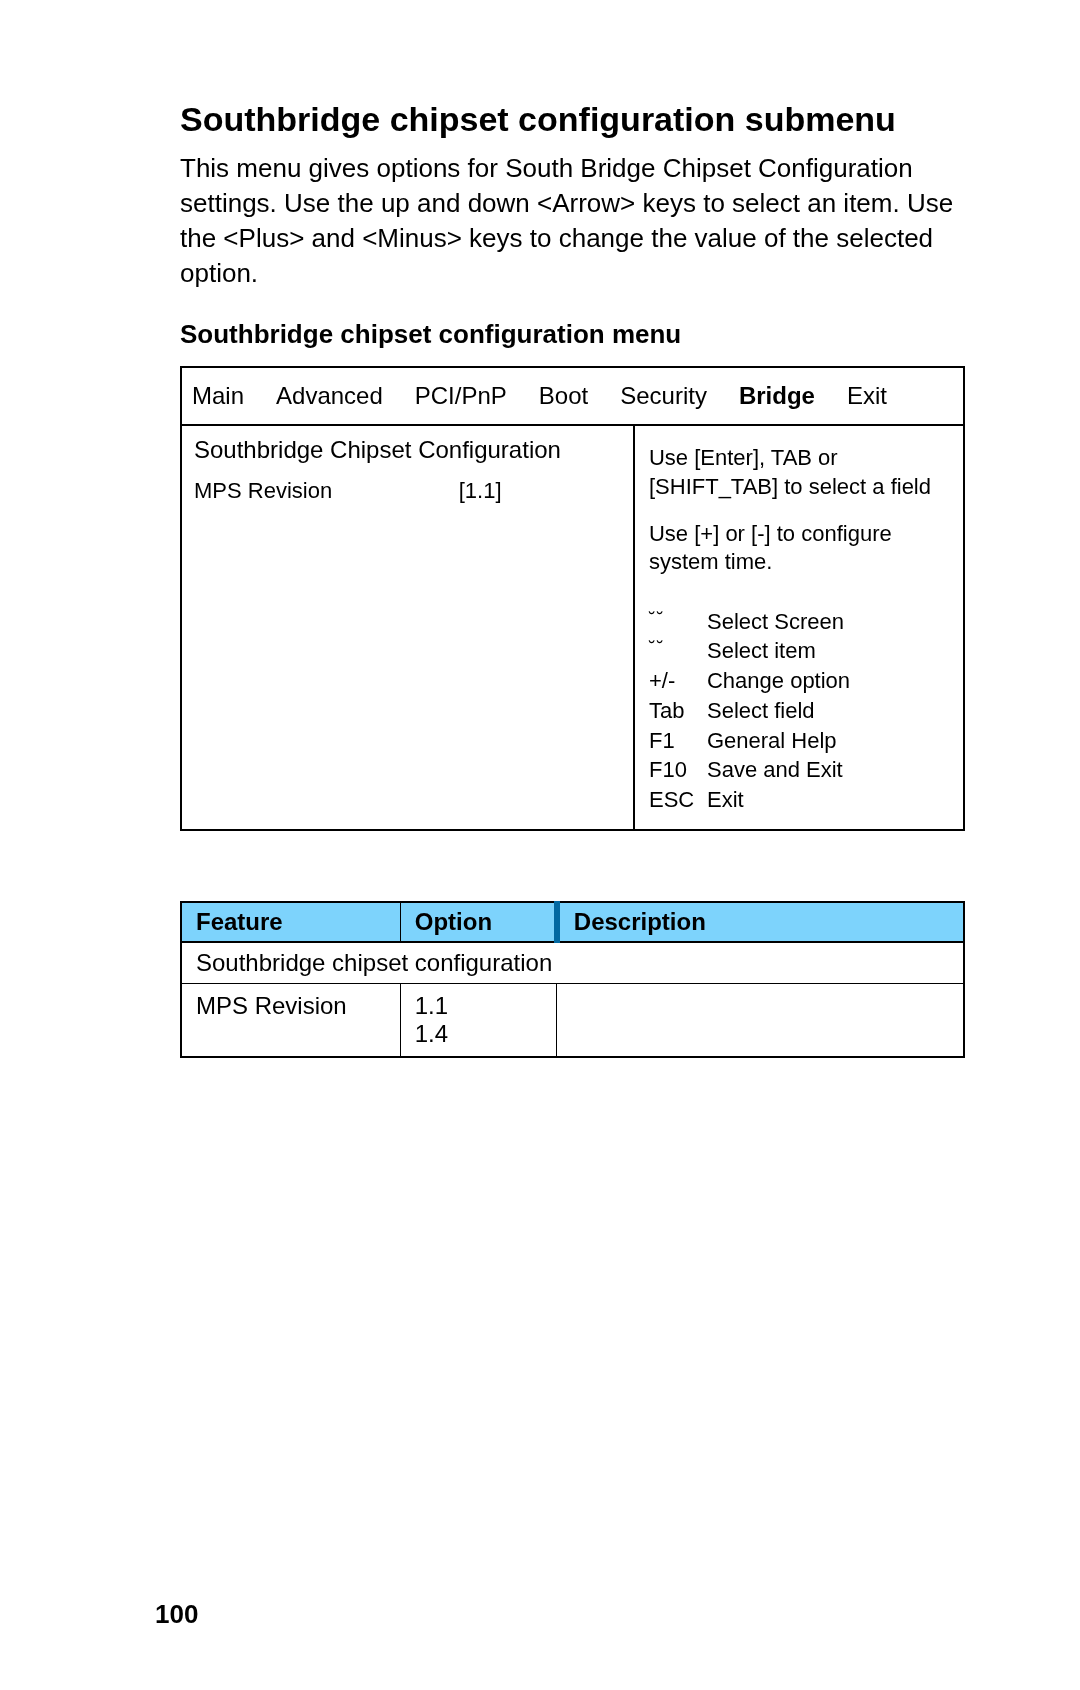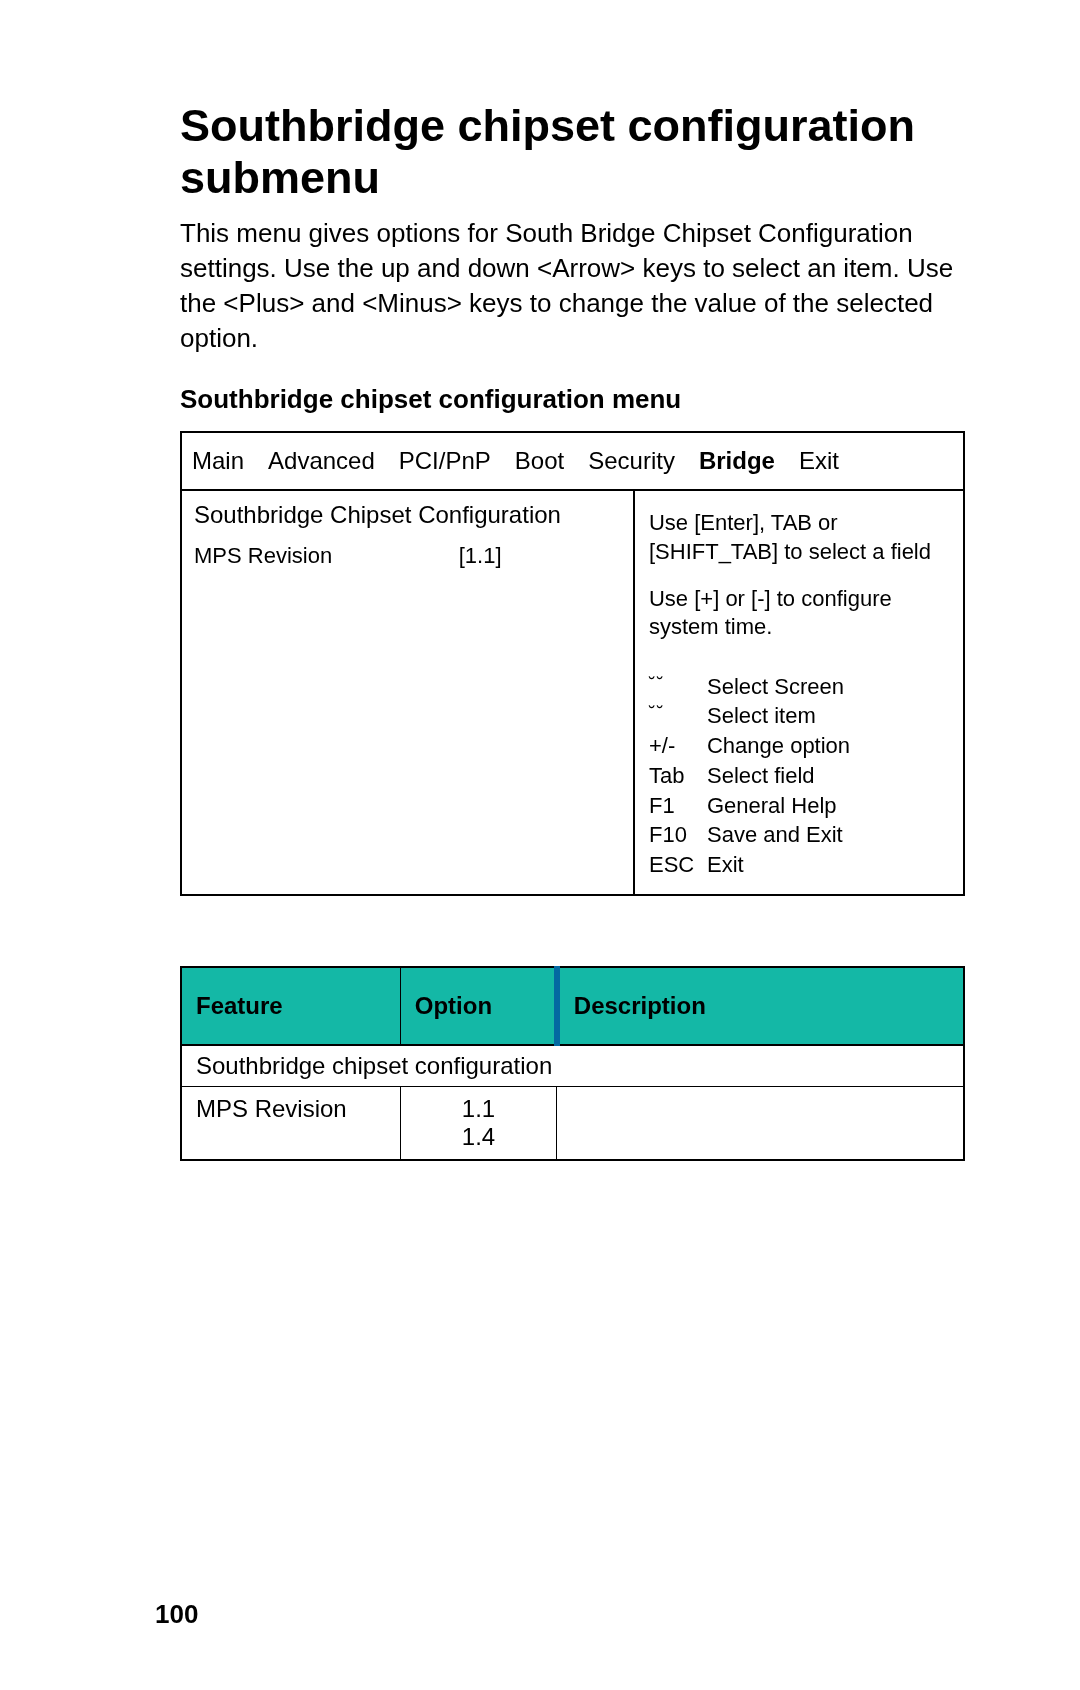--- a/index.html
+++ b/index.html
@@ -10,42 +10,42 @@
     color: #000;
   }
   .page {
     width: 1080px;
     height: 1690px;
     box-sizing: border-box;
     padding: 100px 115px 60px 180px;
     position: relative;
   }
   h1.section-heading {
-    font-size: 45px;
+    font-size: 34px;
     font-weight: bold;
     margin: 0 0 12px 0;
   }
   .intro {
     font-size: 26px;
     line-height: 1.35;
     margin: 8px 0 28px 0;
   }
   .subheading {
     font-size: 26px;
     font-weight: bold;
     margin: 0 0 16px 0;
   }
   .bios-box {
     border: 2px solid #000;
     font-size: 24px;
   }
   .bios-tabs {
     display: flex;
     padding: 14px 10px 14px 10px;
-    gap: 0;
+    gap: 8px;
     border-bottom: 2px solid #000;
   }
   .bios-tabs span {
     margin-right: 24px;
   }
   .bios-tabs span:last-child { margin-right: 0; }
   .bios-tabs .active { font-weight: bold; }
   .bios-body {
     display: flex;
   }
@@ -85,40 +85,40 @@
   }
   .help-keys .row .d { flex:1; }
   .feature-table {
     margin-top: 70px;
     border: 2px solid #000;
     border-collapse: collapse;
     width: 100%;
     font-size: 24px;
   }
   .feature-table th {
-    background: #14b8a6;
+    background: #7dd3fc;
     font-weight: bold;
     text-align: left;
-    padding: 24px 14px;
+    padding: 5px 14px;
     border-bottom: 2px solid #000;
   }
   .feature-table th:nth-child(1){ width:28%; border-right:1px solid #000;}
   .feature-table th:nth-child(2){ width:20%; border-right:6px solid #0369a1;}
   .feature-table th:nth-child(3){ width:52%; }
   .feature-table td {
     padding: 8px 14px;
     vertical-align: top;
   }
   .feature-table tr.group td {
     border-bottom: 1px solid #000;
     padding-top:6px;
     padding-bottom:6px;
   }
   .feature-table td.col1 { border-right:1px solid #000; }
-  .feature-table td.col2 { border-right:1px solid #000;text-align:center; }
+  .feature-table td.col2 { border-right:1px solid #000; }
   .page-number {
     position: absolute;
     bottom: 60px;
     left: 115px;
     font-weight: bold;
     font-size: 26px;
     margin-left: 40px;
   }
   .arrow-sym { letter-spacing: 2px; font-size:18px; vertical-align: top;}
 </style>

